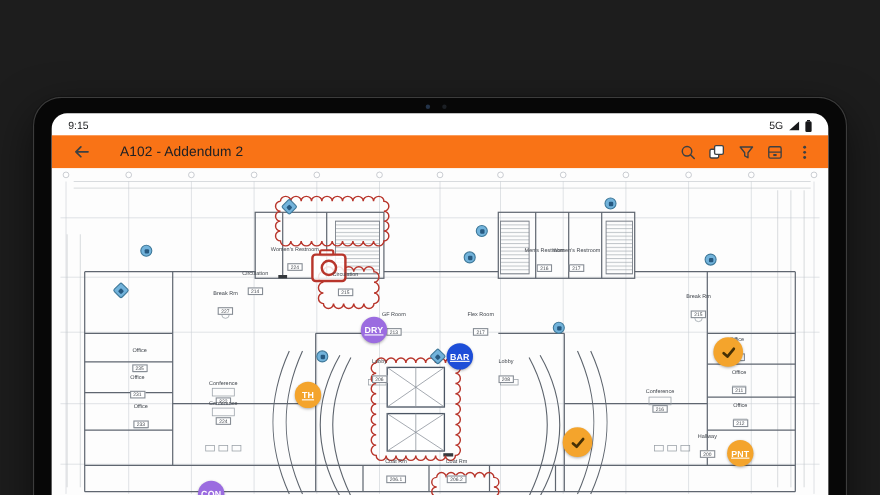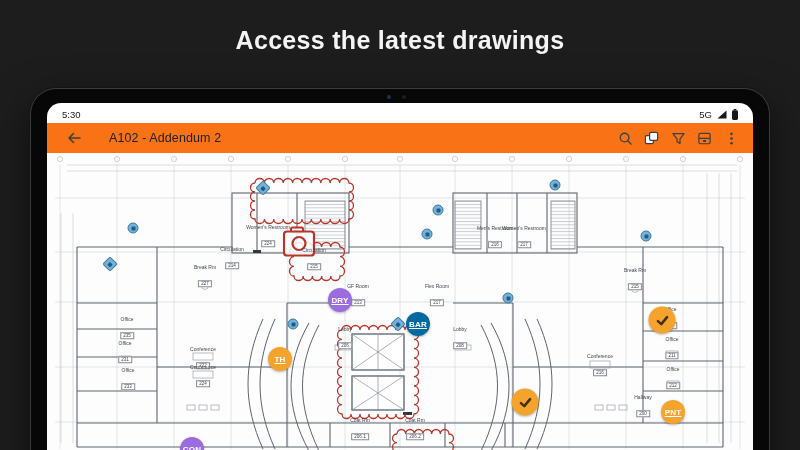--- a/index.html
+++ b/index.html
@@ -54,30 +54,29 @@
     display:flex;align-items:center;justify-content:center;color:#fff;font-size:8px;font-weight:700;
     letter-spacing:.2px;box-shadow:0 1px 2.5px rgba(0,0,0,.3);z-index:5;cursor:pointer;text-decoration:underline;}
   .pin.check{width:27px;height:27px;}
 
   .cloud{fill:none;stroke:#b8352b;stroke-width:1.3;}
 </style>
 </head>
 <body>
 
 <div class="stage">
-  <div class="headline">Access the latest drawings</div>
 
   <div class="tablet">
     <div class="cam-dot a"></div>
     <div class="cam-dot b"></div>
 
     <div class="screen">
 
       <div class="statusbar">
-        <span>5:30</span>
+        <span>9:15</span>
         <span class="status-right">
           <span>5G</span>
           <svg width="10" height="9" viewBox="0 0 10 9">
               <path d="M0.5,8.5 L9.5,8.5 L9.5,0.5 Z" fill="#17181a"></path>
             </svg>
           <svg width="6" height="11" viewBox="0 0 6 11">
               <rect x="1.6" y="0" width="2.8" height="1.2" rx="0.5" fill="#17181a"></rect>
               <rect x="0" y="1.2" width="6" height="9.8" rx="1.4" fill="#17181a"></rect>
             </svg>
         </span>
@@ -260,21 +259,21 @@
             <div class="marker circle" style="left: 391px; top: 57px;"></div>
             <div class="marker circle" style="left: 380px; top: 81px;"></div>
             <div class="marker circle" style="left: 508px; top: 32px;"></div>
             <div class="marker circle" style="left: 599px; top: 83px;"></div>
             <div class="marker circle" style="left: 246px; top: 171px;"></div>
             <div class="marker diamond" style="left: 351px; top: 171px;"></div>
             <div class="marker circle" style="left: 461px; top: 145px;"></div>
           </div>
         <div id="pin-layer">
             <div class="pin" style="left: 293px; top: 147px; background: rgb(155, 108, 224);">DRY</div>
-            <div class="pin" style="left: 371px; top: 171px; background: #0369a1;">BAR</div>
+            <div class="pin" style="left: 371px; top: 171px; background: #1d4ed8;">BAR</div>
             <div class="pin" style="left: 233px; top: 206px; background: rgb(244, 164, 44);">TH</div>
             <div class="pin" style="left: 145px; top: 296px; background: rgb(155, 108, 224);">CON</div>
             <div class="pin" style="left: 626px; top: 259px; background: rgb(244, 164, 44);">PNT</div>
             <div class="pin check" style="left: 615px; top: 167px; background: rgb(244, 164, 44);">
               <svg viewBox="0 0 16 16" width="16" height="16">
                 <path d="M3.4 8.6 L6.8 11.6 L12.6 4.6" fill="none" stroke="#463005" stroke-width="2.5" stroke-linecap="round" stroke-linejoin="round"></path>
               </svg>
             </div>
             <div class="pin check" style="left: 478px; top: 249px; background: rgb(244, 164, 44);">
               <svg viewBox="0 0 16 16" width="16" height="16">

